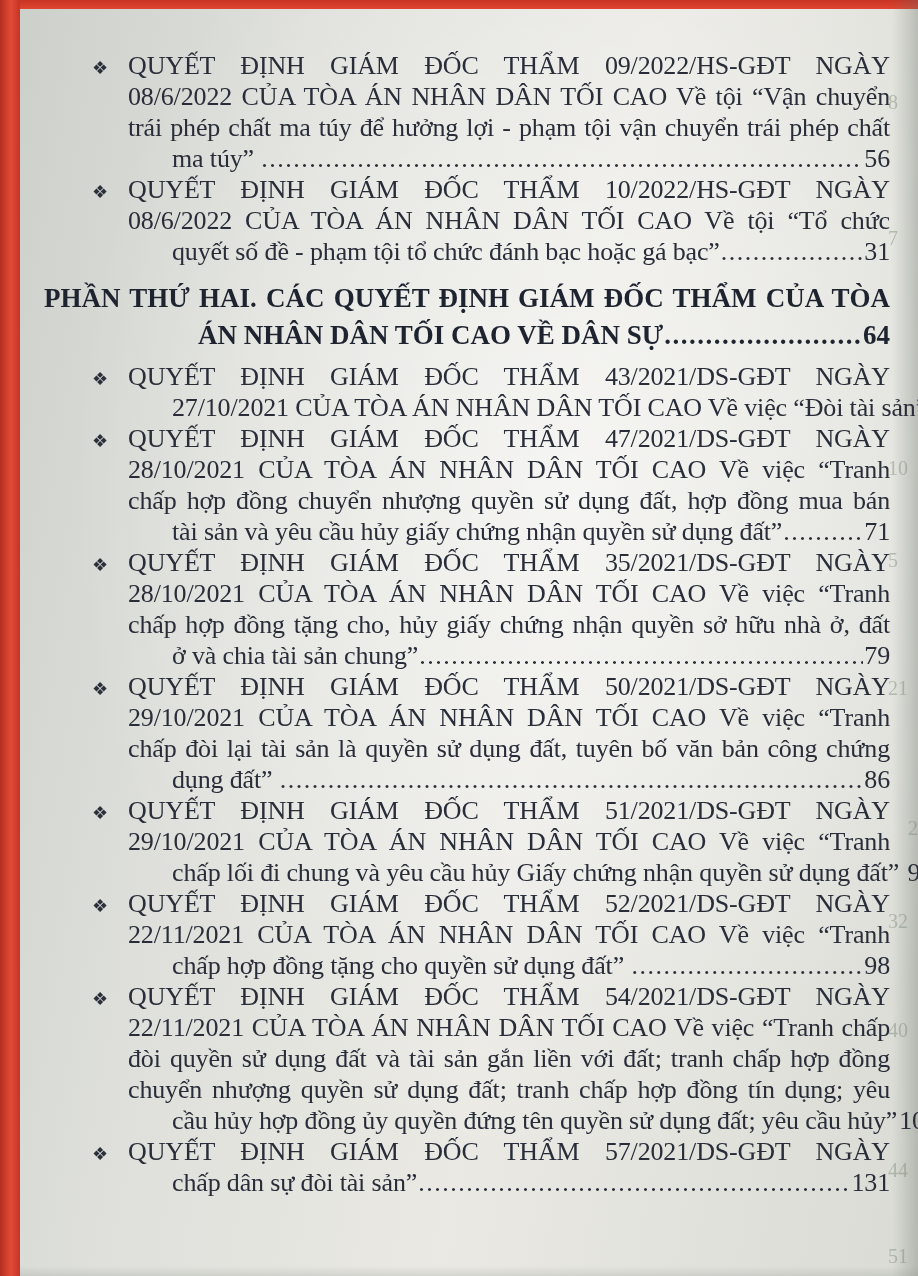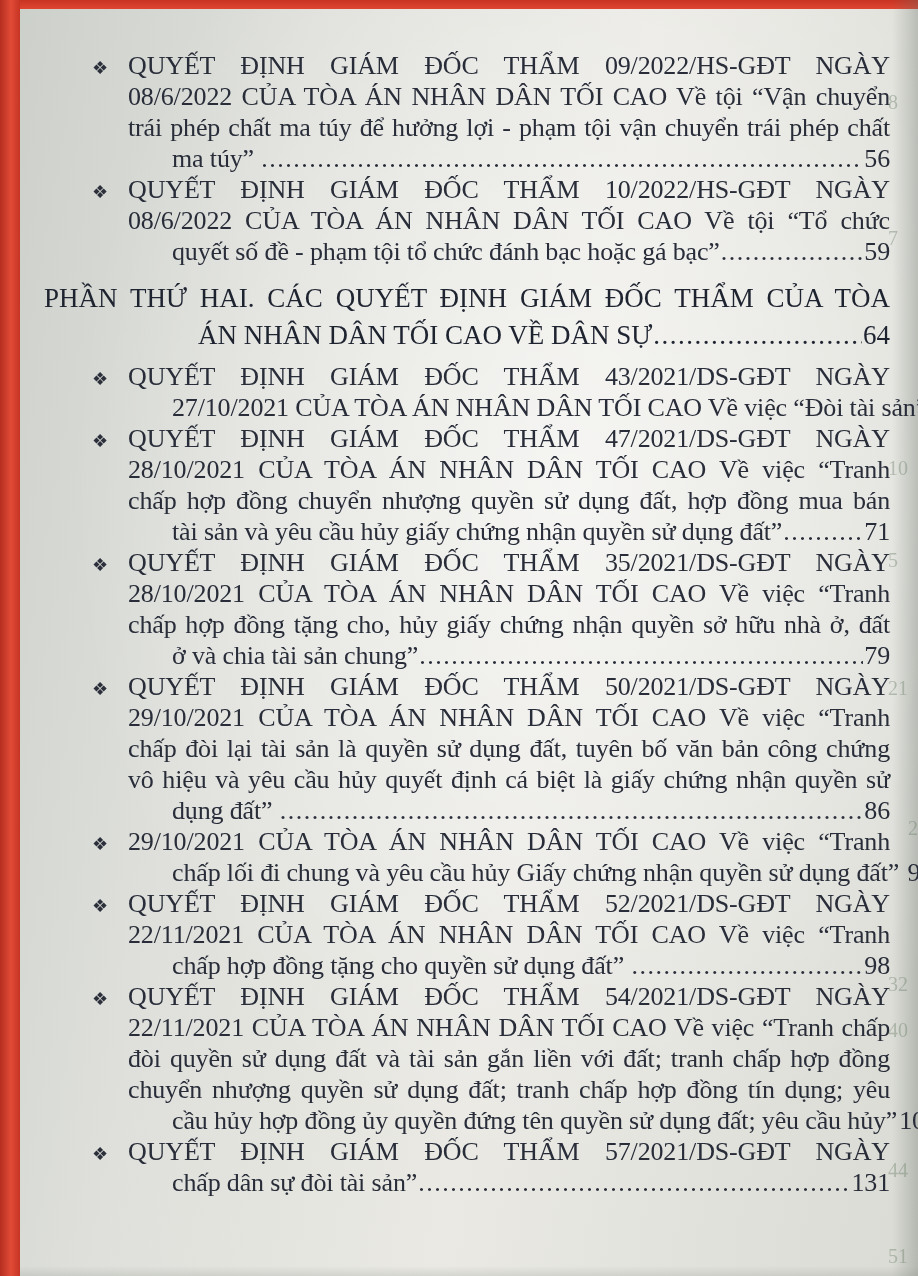--- a/index.html
+++ b/index.html
@@ -20,21 +20,21 @@
   .content{position:absolute;left:128px;top:50px;width:762px;
       color:#282d39;font-size:26px;line-height:31px;letter-spacing:-0.15px;}
   .entry{position:relative;}
   .bullet{position:absolute;left:-36px;top:3px;font-size:18px;color:#2b303b;}
   .jline{text-align:justify;text-align-last:justify;}
   .lastline{display:flex;align-items:baseline;}
   .lt{flex:none;white-space:pre;margin-left:44px;}
   .dots{flex:1 1 auto;overflow:hidden;white-space:nowrap;letter-spacing:1.5px;margin:0 1px;}
   .dots::after{content:"................................................................................................................................................................................";}
   .pg{flex:none;white-space:pre;}
-  .section{font-weight:normal;font-size:27px;line-height:37px;
+  .section{font-weight:bold;font-size:27px;line-height:37px;
       margin:13px 0 7px -84px;width:846px;color:#1e2330;letter-spacing:0;}
   .section .jline{text-align:justify;text-align-last:justify;}
   .section .lastline{padding-left:110px;}
   .ghost{position:absolute;left:888px;width:30px;color:rgba(100,122,96,.38);
       font-size:20px;line-height:20px;letter-spacing:0;}
 </style>
 </head>
 <body>
 
 <div class="page">
@@ -54,21 +54,21 @@
           <span class="pg">56</span>
         </div>
       </div>
       <div class="entry">
         <span class="bullet">❖</span>
         <div class="jline">QUYẾT ĐỊNH GIÁM ĐỐC THẨM 10/2022/HS-GĐT NGÀY</div>
         <div class="jline">08/6/2022 CỦA TÒA ÁN NHÂN DÂN TỐI CAO Về tội “Tổ chức</div>
         <div class="lastline">
           <span class="lt">quyết số đề - phạm tội tổ chức đánh bạc hoặc gá bạc”</span>
           <span class="dots"></span>
-          <span class="pg">59</span>
+          <span class="pg">31</span>
         </div>
       </div>
       <div class="section">
         <div class="jline">PHẦN THỨ HAI. CÁC QUYẾT ĐỊNH GIÁM ĐỐC THẨM CỦA TÒA</div>
         <div class="lastline">
           <span class="lt">ÁN NHÂN DÂN TỐI CAO VỀ DÂN SỰ</span>
           <span class="dots"></span>
           <span class="pg">64</span>
         </div>
       </div>
@@ -101,29 +101,29 @@
           <span class="lt">ở và chia tài sản chung”</span>
           <span class="dots"></span>
           <span class="pg">79</span>
         </div>
       </div>
       <div class="entry">
         <span class="bullet">❖</span>
         <div class="jline">QUYẾT ĐỊNH GIÁM ĐỐC THẨM 50/2021/DS-GĐT NGÀY</div>
         <div class="jline">29/10/2021 CỦA TÒA ÁN NHÂN DÂN TỐI CAO Về việc “Tranh</div>
         <div class="jline">chấp đòi lại tài sản là quyền sử dụng đất, tuyên bố văn bản công chứng</div>
-        <div class="jline">vô hiệu và yêu cầu hủy quyết định cá biệt là giấy chứng nhận quyền sử</div>
         <div class="lastline">
           <span class="lt">dụng đất” </span>
           <span class="dots"></span>
           <span class="pg">86</span>
         </div>
       </div>
       <div class="entry">
         <span class="bullet">❖</span>
+        <div class="jline">QUYẾT ĐỊNH GIÁM ĐỐC THẨM 51/2021/DS-GĐT NGÀY</div>
         <div class="jline">29/10/2021 CỦA TÒA ÁN NHÂN DÂN TỐI CAO Về việc “Tranh</div>
         <div class="lastline">
           <span class="lt">chấp lối đi chung và yêu cầu hủy Giấy chứng nhận quyền sử dụng đất” </span>
           <span class="dots"></span>
           <span class="pg">93</span>
         </div>
       </div>
       <div class="entry">
         <span class="bullet">❖</span>
         <div class="jline">QUYẾT ĐỊNH GIÁM ĐỐC THẨM 52/2021/DS-GĐT NGÀY</div>
@@ -156,18 +156,18 @@
         </div>
       </div>
     </div>
   <div id="ghosts">
       <div class="ghost" style="top: 92px;">8</div>
       <div class="ghost" style="top: 228px;">7</div>
       <div class="ghost" style="top: 458px;">10</div>
       <div class="ghost" style="top: 550px;">5</div>
       <div class="ghost" style="top: 678px;">21</div>
       <div class="ghost" style="top: 818px; margin-left: 20px;">25</div>
-      <div class="ghost" style="top: 974px;">32</div>
+      <div class="ghost" style="top: 911px;">32</div>
       <div class="ghost" style="top: 1020px;">40</div>
       <div class="ghost" style="top: 1160px;">44</div>
       <div class="ghost" style="top: 1246px;">51</div>
     </div>
 </div>
 
 </body></html>

